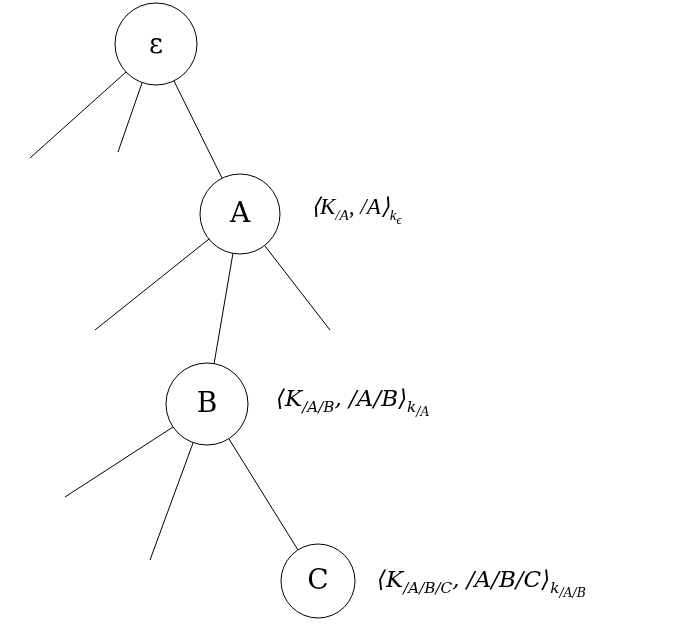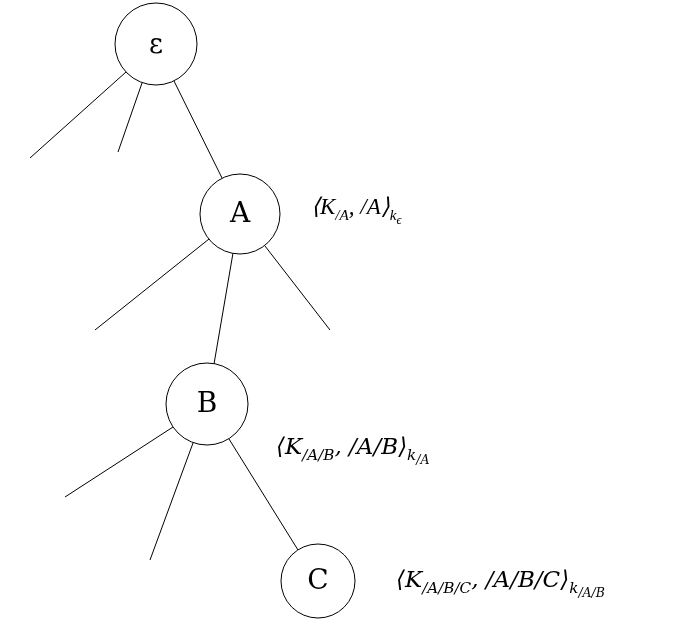--- a/index.html
+++ b/index.html
@@ -67,17 +67,17 @@
     <circle cx="318" cy="581" r="37" fill="#ffffff" stroke="#000" stroke-width="1"></circle>
   </svg>
 
   <span class="node-label epsilon" style="left:156px; top:44px;">ε</span>
   <span class="node-label" style="left:240px; top:214px;">A</span>
   <span class="node-label" style="left:207px; top:404px;">B</span>
   <span class="node-label" style="left:318px; top:581px;">C</span>
 
   <span class="annotation" style="left:311px; top:193px;font-family:Liberation Serif, serif;"><span>⟨K</span><sub>/A</sub><span>, /A⟩</span><sub><span>k</span><sub>ϵ</sub></sub></span>
 
-  <span class="annotation" style="left:276px; top:385px;margin-top:48px;"><span>⟨K</span><sub>/A/B</sub><span>, /A/B⟩</span><sub><span>k</span><sub>/A</sub></sub></span>
+  <span class="annotation" style="left:276px; top:385px;"><span>⟨K</span><sub>/A/B</sub><span>, /A/B⟩</span><sub><span>k</span><sub>/A</sub></sub></span>
 
-  <span class="annotation" style="left:396px; top:566px;"><span>⟨K</span><sub>/A/B/C</sub><span>, /A/B/C⟩</span><sub><span>k</span><sub>/A/B</sub></sub></span>
+  <span class="annotation" style="left:377px; top:566px;"><span>⟨K</span><sub>/A/B/C</sub><span>, /A/B/C⟩</span><sub><span>k</span><sub>/A/B</sub></sub></span>
 
 </div>
 
 </body></html>

